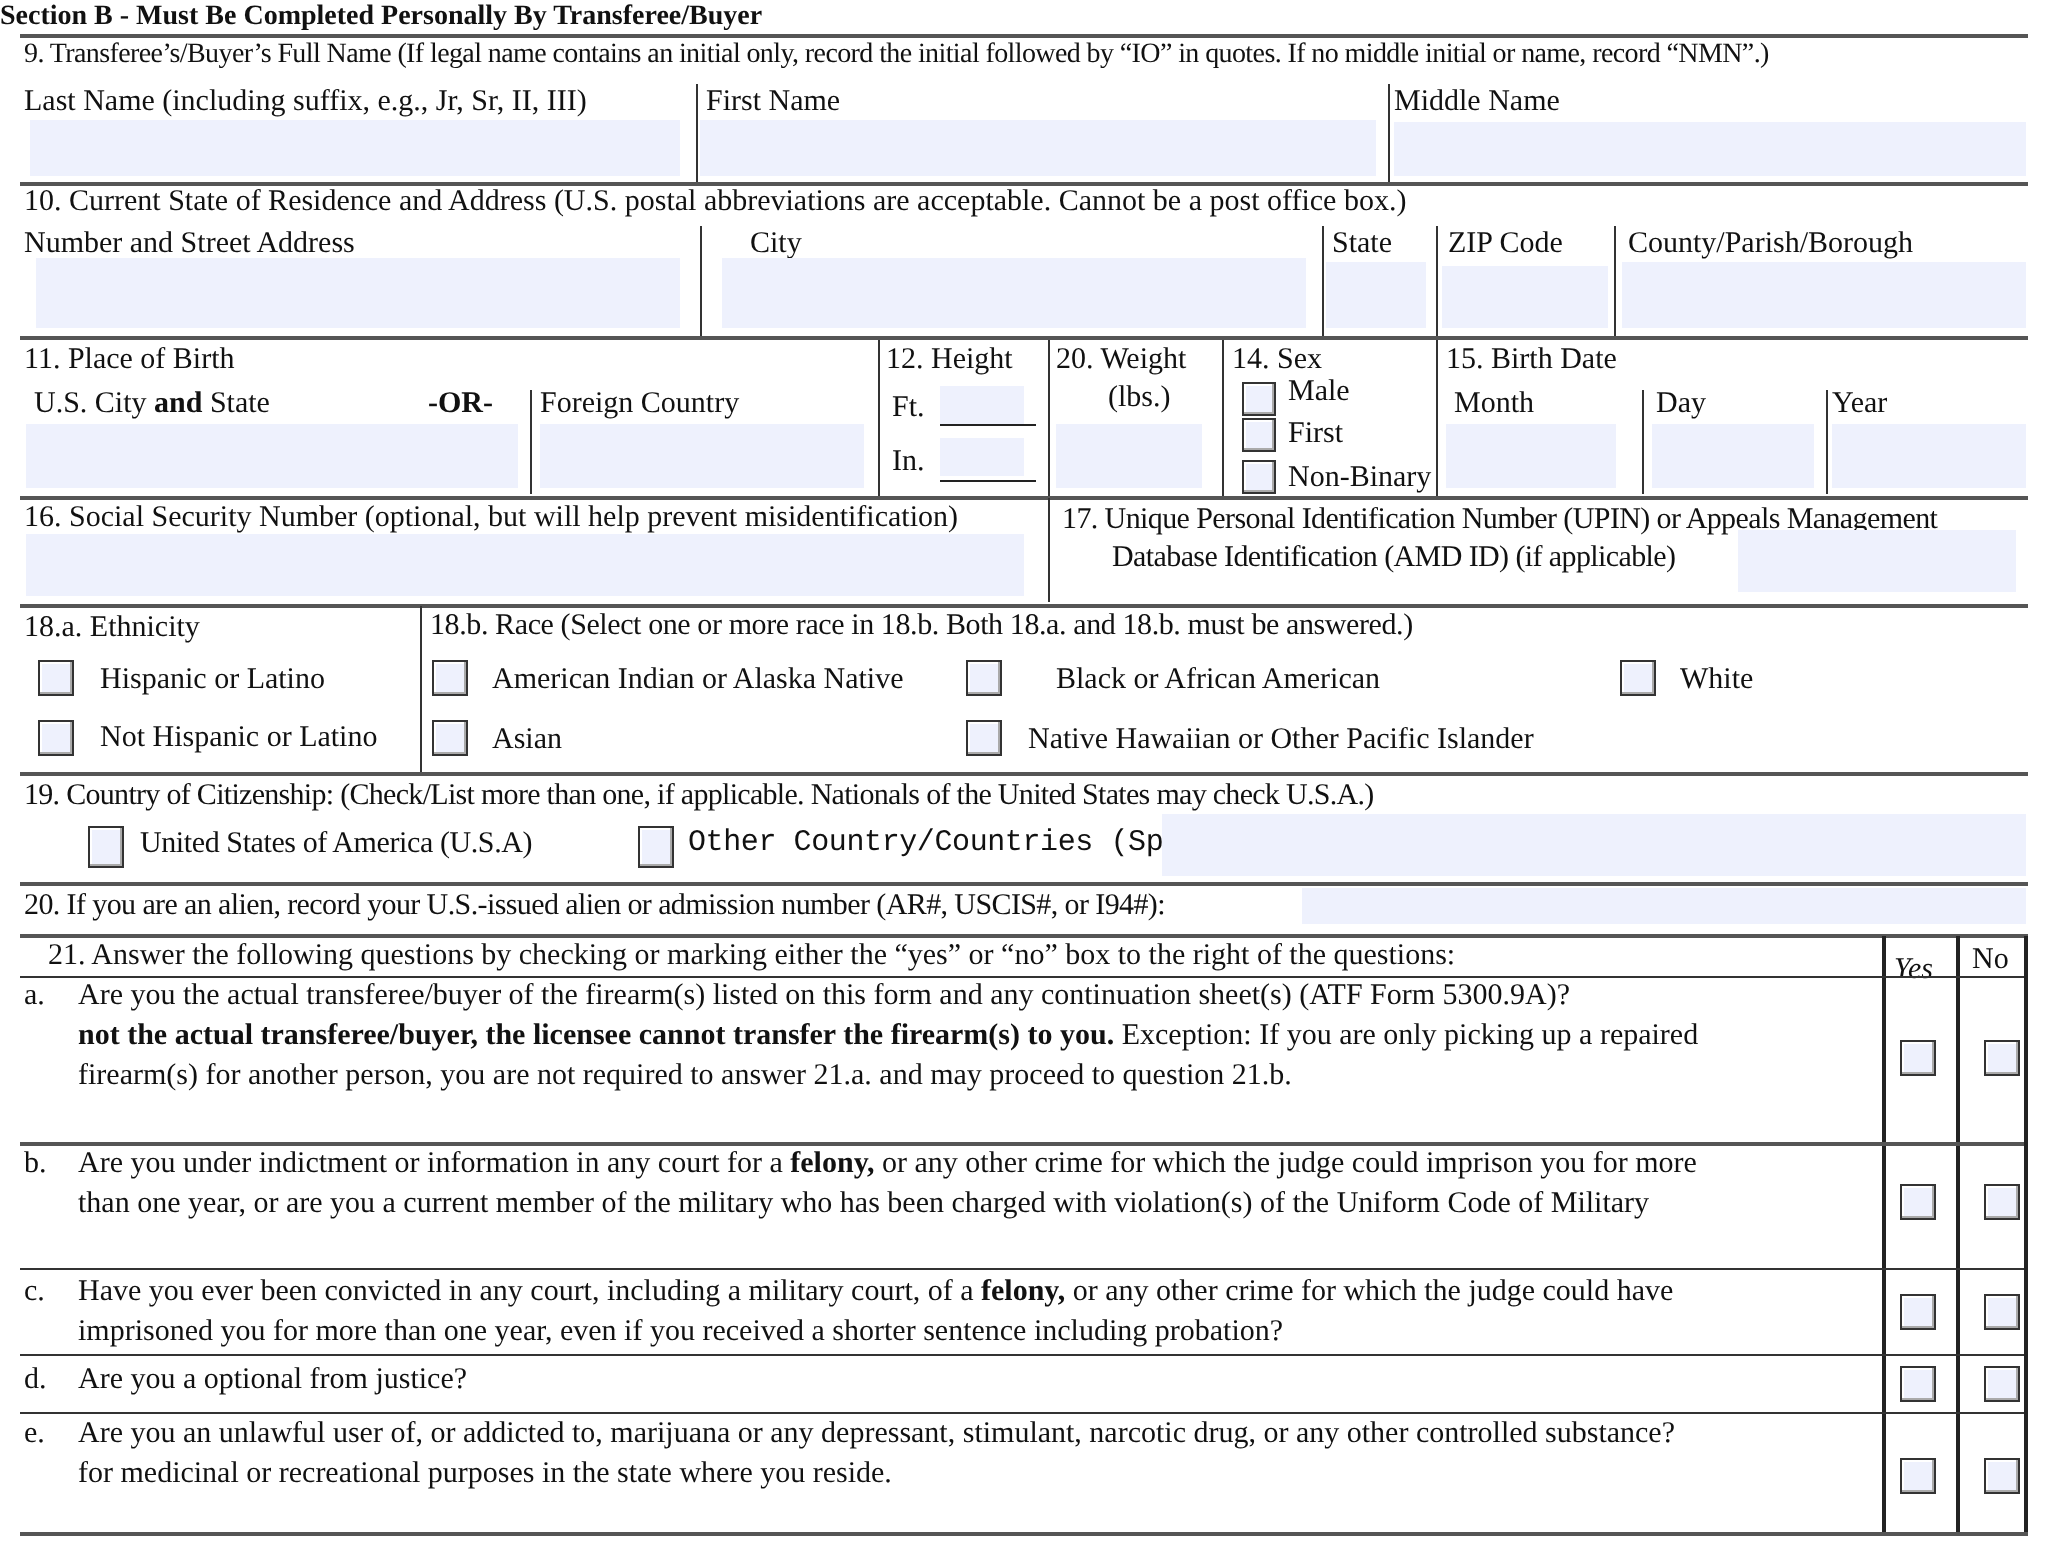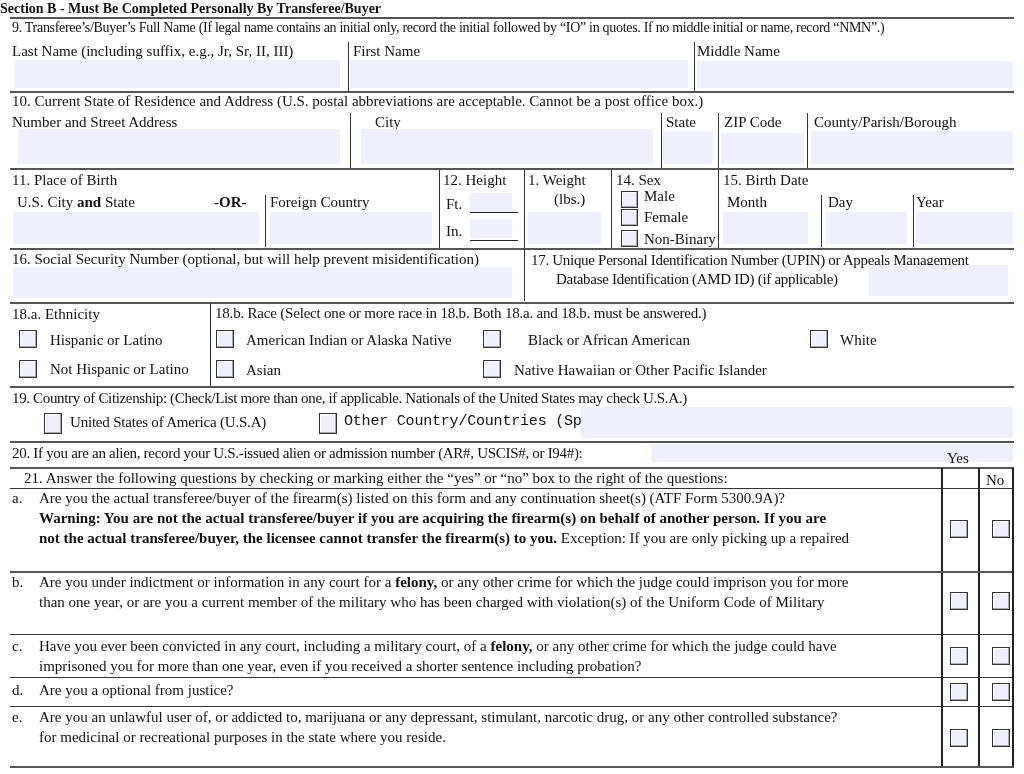--- a/index.html
+++ b/index.html
@@ -68,30 +68,30 @@
 
 <div class="lbl" style="left:443px;top:171px;">12.  Height</div>
 <div class="lbl" style="left:446px;top:195px;">Ft.</div>
 <div class="fill" style="left:470px;top:193px;width:42px;height:19px;"></div>
 <div class="uline" style="left:470px;top:212px;width:48px;"></div>
 <div class="lbl" style="left:446px;top:222px;">In.</div>
 <div class="fill" style="left:470px;top:219px;width:42px;height:19px;"></div>
 <div class="uline" style="left:470px;top:240px;width:48px;"></div>
 <div class="vline" style="left:524px;top:170px;height:78px;"></div>
 
-<div class="lbl" style="left:528px;top:171px;">1. Weight</div>
+<div class="lbl" style="left:528px;top:171px;">20. Weight</div>
 <div class="lbl" style="left:554px;top:190px;">(lbs.)</div>
 <div class="fill" style="left:528px;top:212px;width:73px;height:32px;"></div>
 <div class="vline" style="left:611px;top:170px;height:78px;"></div>
 
 <div class="lbl" style="left:616px;top:171px;">14.  Sex</div>
 <div class="cb sm" style="left:621px;top:191px;"></div>
 <div class="lbl" style="left:644px;top:187px;">Male</div>
 <div class="cb sm" style="left:621px;top:209px;"></div>
-<div class="lbl" style="left:644px;top:208px;">Female</div>
+<div class="lbl" style="left:644px;top:208px;">First</div>
 <div class="cb sm" style="left:621px;top:230px;"></div>
 <div class="lbl" style="left:644px;top:230px;">Non-Binary</div>
 <div class="vline" style="left:718px;top:170px;height:78px;"></div>
 
 <div class="lbl" style="left:723px;top:171px;">15.  Birth Date</div>
 <div class="lbl" style="left:727px;top:193px;">Month</div>
 <div class="fill" style="left:723px;top:212px;width:85px;height:32px;"></div>
 <div class="vline" style="left:821px;top:195px;height:52px;"></div>
 <div class="lbl" style="left:828px;top:193px;">Day</div>
 <div class="fill" style="left:826px;top:212px;width:81px;height:32px;"></div>
@@ -137,29 +137,29 @@
 <div class="hline" style="top:441px;"></div>
 
 <div class="lbl" style="left:12px;top:444px;letter-spacing:-0.3px;">20.  If you are an alien, record your U.S.-issued alien or admission number (AR#, USCIS#, or I94#):</div>
 <div class="fill" style="left:651px;top:444px;width:362px;height:18px;"></div>
 <div class="hline" style="top:467px;"></div>
 
 <div class="lbl" style="left:24px;top:469px;">21.  Answer the following questions by checking or marking either the “yes” or “no” box to the right of the questions:</div>
 <div class="yn-col" style="left:941px;top:468px;height:298px;"></div>
 <div class="yn-col" style="left:978px;top:468px;height:298px;"></div>
 <div class="yn-col" style="left:1012px;top:468px;height:298px;"></div>
-<div class="lbl" style="left:947px;top:449px;">Yes</div>
+<div class="lbl" style="left:947px;top:476px;font-style:italic;">Yes</div>
 <div class="lbl" style="left:986px;top:471px;">No</div>
 <div class="hline thin" style="top:488px;right:12px;"></div>
 
 <div class="qletter" style="left:12px;top:488px;">a.</div>
 <div class="qtext" style="left:39px;top:488px;width:900px;">
   <div style="white-space:nowrap;">Are you the actual transferee/buyer of the firearm(s) listed on this form and any continuation sheet(s) (ATF Form 5300.9A)?</div>
-  <div class="bold" style="white-space:nowrap;">Warning:  You are not the actual transferee/buyer if you are acquiring the firearm(s) on behalf of another person.   If you are</div>
   <div style="white-space:nowrap;"><b>not the actual transferee/buyer, the licensee cannot transfer the firearm(s) to you.</b><span>  Exception: If you are only picking up a repaired</span></div>
+  <div style="white-space:nowrap;">firearm(s) for another person, you are not required to answer 21.a. and may proceed to question 21.b.</div>
 </div>
 <div class="cb" style="left:950px;top:520px;"></div>
 <div class="cb" style="left:992px;top:520px;"></div>
 <div class="hline" style="top:571px;right:12px;"></div>
 
 <div class="qletter" style="left:12px;top:572px;">b.</div>
 <div class="qtext" style="left:39px;top:572px;width:900px;">
   <div style="white-space:nowrap;"><span>Are you under indictment or information in any court for a </span><b>felony,</b><span> or any other crime for which the judge could imprison you for more</span></div>
   <div style="white-space:nowrap;">than one year, or are you a current member of the military who has been charged with violation(s) of the Uniform Code of Military</div>
 </div>

